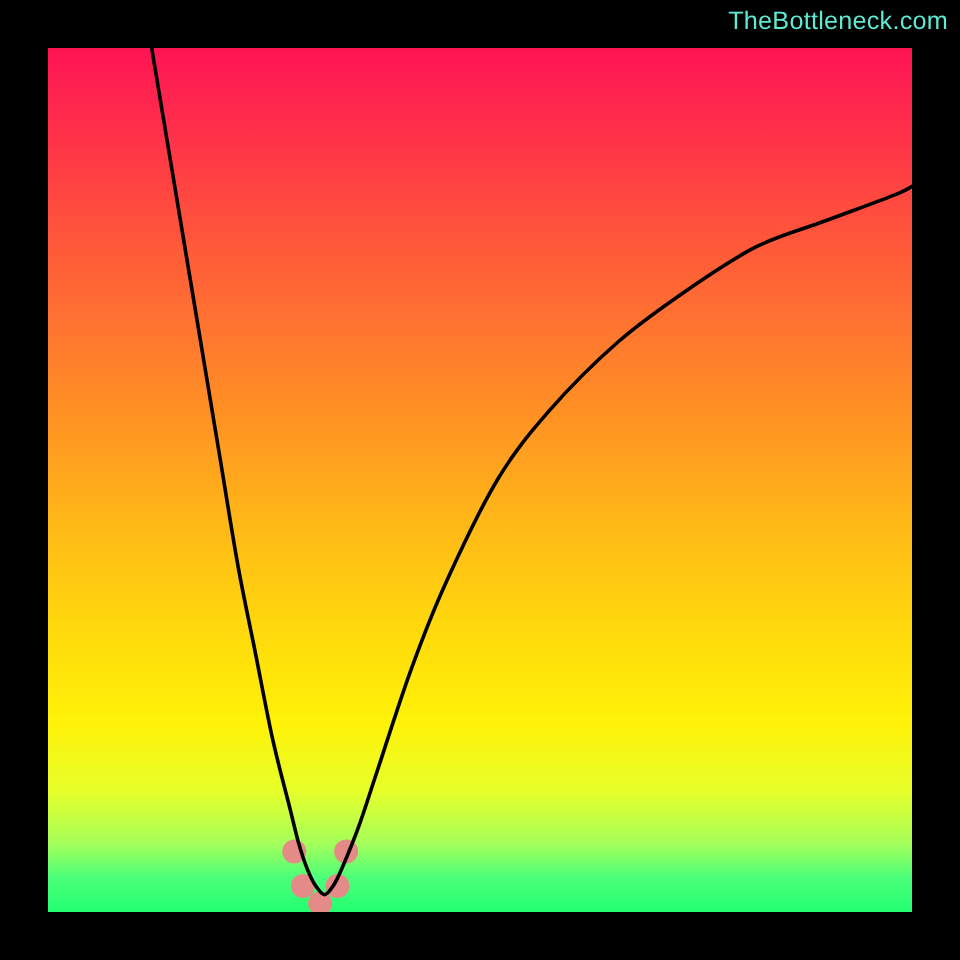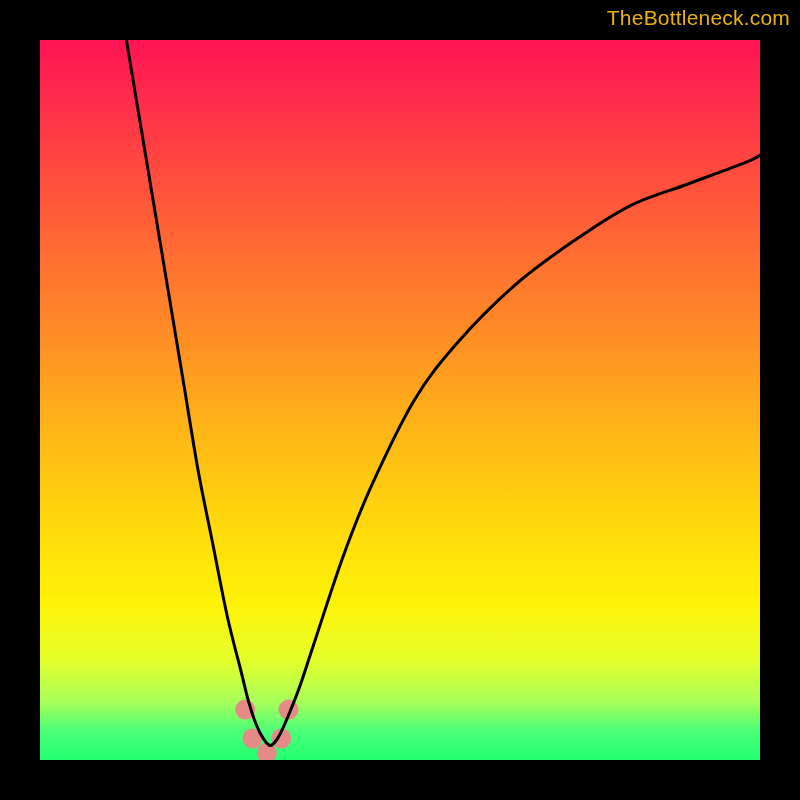--- a/index.html
+++ b/index.html
@@ -37,21 +37,21 @@
       #e6ff2a 86%,
       #a6ff5a 92%,
       #4cff7a 96%,
       #22ff70 100%
     );
   }
   .watermark {
     position: absolute;
     top: 6px;
     right: 10px;
-    color: #eab308;
+    color: #5eead4;
     font-size: 21px;
     letter-spacing: 0.2px;
     font-weight: 400;
   }
   svg.curve {
     position: absolute;
     left: 0;
     top: 0;
     width: 720px;
     height: 720px;

